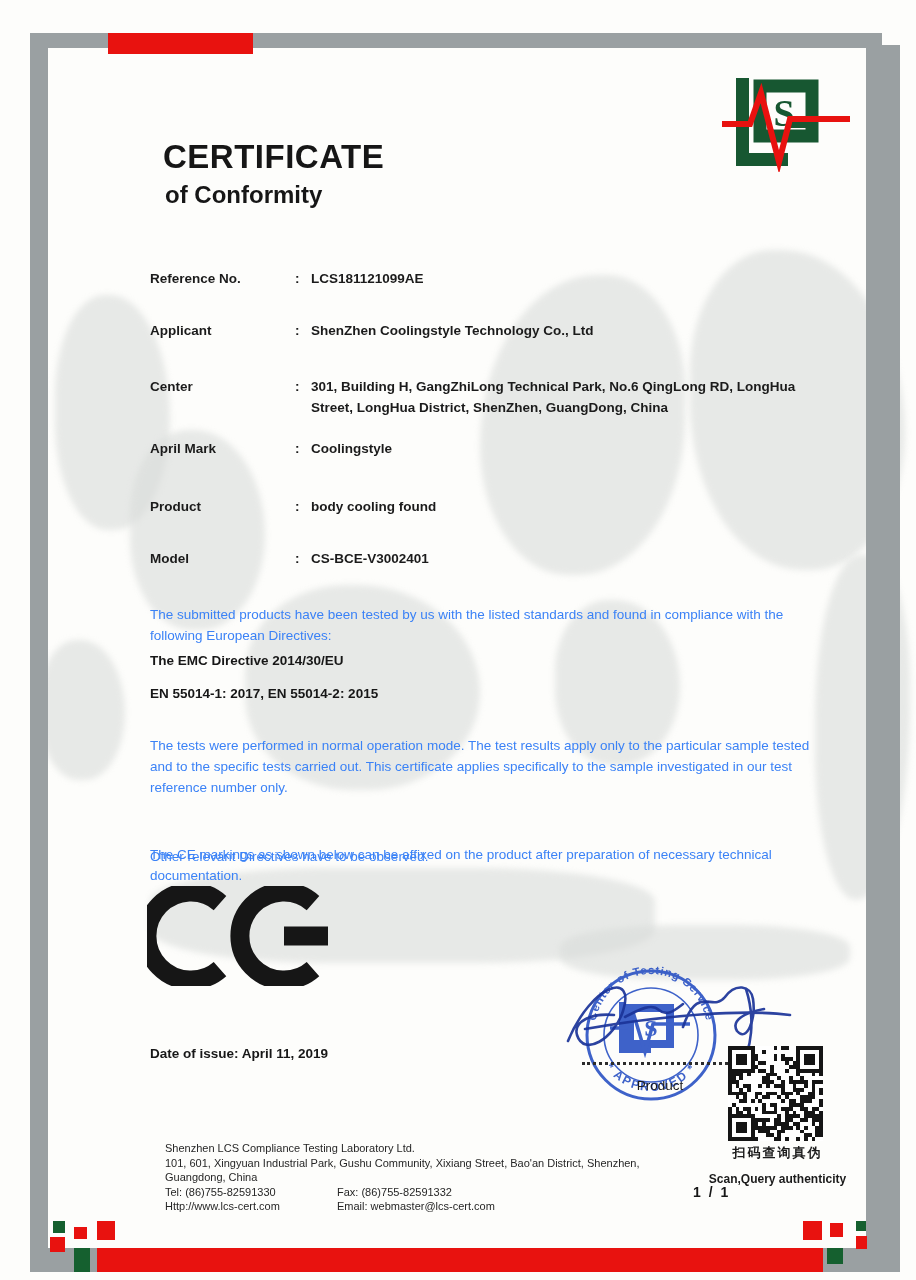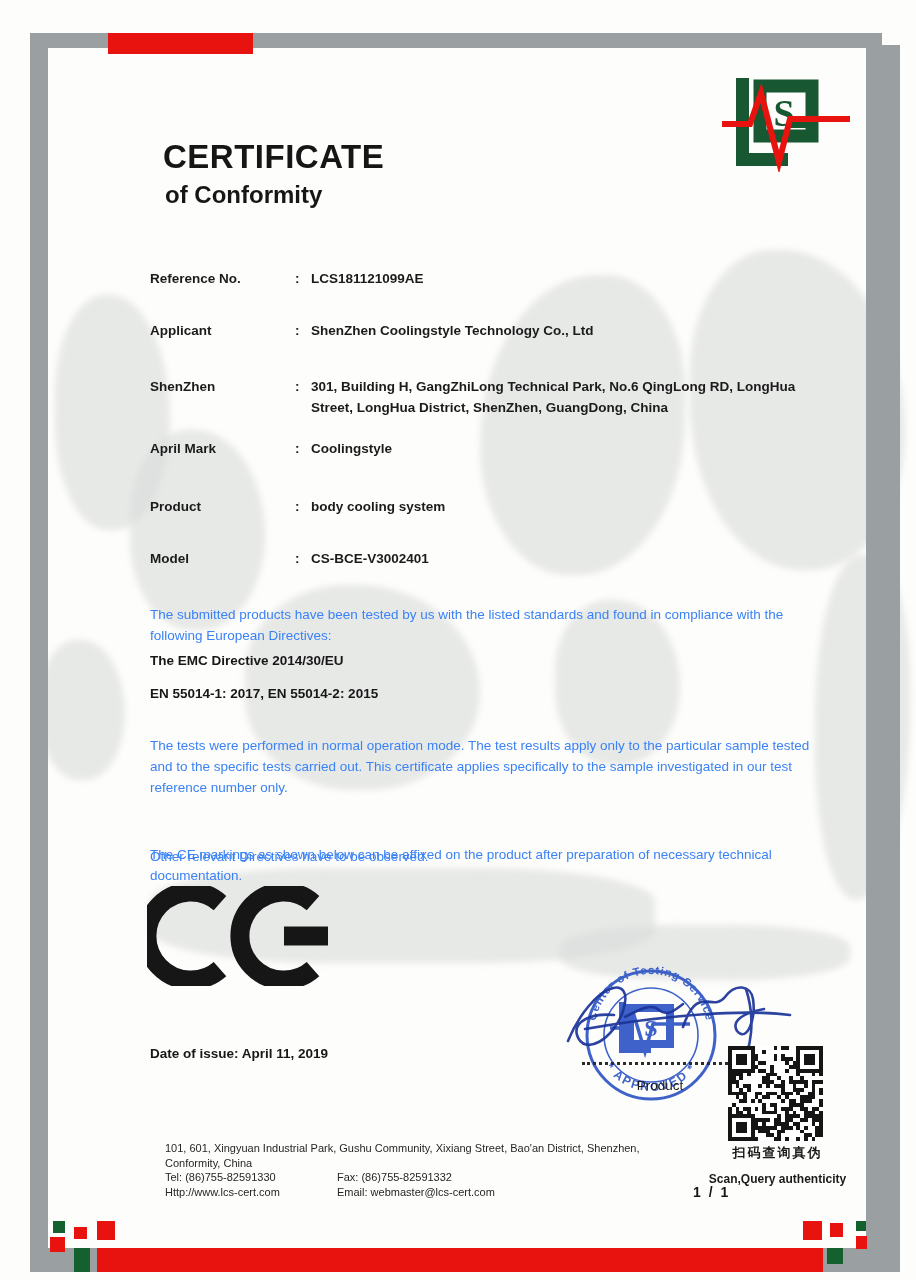--- a/index.html
+++ b/index.html
@@ -106,33 +106,33 @@
     <span class="lbl">Reference No.</span>
     <span class="sep">:</span>
     <span class="val">LCS181121099AE</span>
   </div>
   <div class="frow" style="top:320px;">
     <span class="lbl">Applicant</span>
     <span class="sep">:</span>
     <span class="val">ShenZhen Coolingstyle Technology Co., Ltd</span>
   </div>
   <div class="frow" style="top:376px;">
-    <span class="lbl">ShenZhen</span>
+    <span class="lbl">Center</span>
     <span class="sep">:</span>
     <span class="val">301, Building H, GangZhiLong Technical Park, No.6 QingLong RD, LongHua Street, LongHua District, ShenZhen, GuangDong, China</span>
   </div>
   <div class="frow" style="top:438px;">
     <span class="lbl">April Mark</span>
     <span class="sep">:</span>
     <span class="val">Coolingstyle</span>
   </div>
   <div class="frow" style="top:496px;">
     <span class="lbl">Product</span>
     <span class="sep">:</span>
-    <span class="val">body cooling system</span>
+    <span class="val">body cooling found</span>
   </div>
   <div class="frow" style="top:548px;">
     <span class="lbl">Model</span>
     <span class="sep">:</span>
     <span class="val">CS-BCE-V3002401</span>
   </div>
 
   <div class="para" style="top:604px;">The submitted products have been tested by us with the listed standards and found in compliance with the following European Directives:</div>
   <div class="para bold" style="top:650px;">The EMC Directive 2014/30/EU</div>
   <div class="para bold" style="top:683px;">EN 55014-1: 2017, EN 55014-2: 2015</div>
@@ -811,22 +811,23 @@
         <div class="m"></div>
       </div>
   </div>
   <div class="qr-caption">
     <div class="cn">扫码查询真伪</div>
     <div class="en">Scan,Query authenticity</div>
   </div>
   <div class="page-no">1 / 1</div>
 
   <div class="footer">
+    <div>Shenzhen LCS Compliance Testing Laboratory Ltd.</div>
     <div>101, 601, Xingyuan Industrial Park, Gushu Community, Xixiang Street, Bao'an District, Shenzhen,</div>
-    <div>Conformity, China</div>
+    <div>Guangdong, China</div>
     <div class="cols">
       <span class="c1">Tel: (86)755-82591330</span>
       <span>Fax: (86)755-82591332</span>
     </div>
     <div class="cols">
       <span class="c1">Http://www.lcs-cert.com</span>
       <span>Email: webmaster@lcs-cert.com</span>
     </div>
   </div>
 

